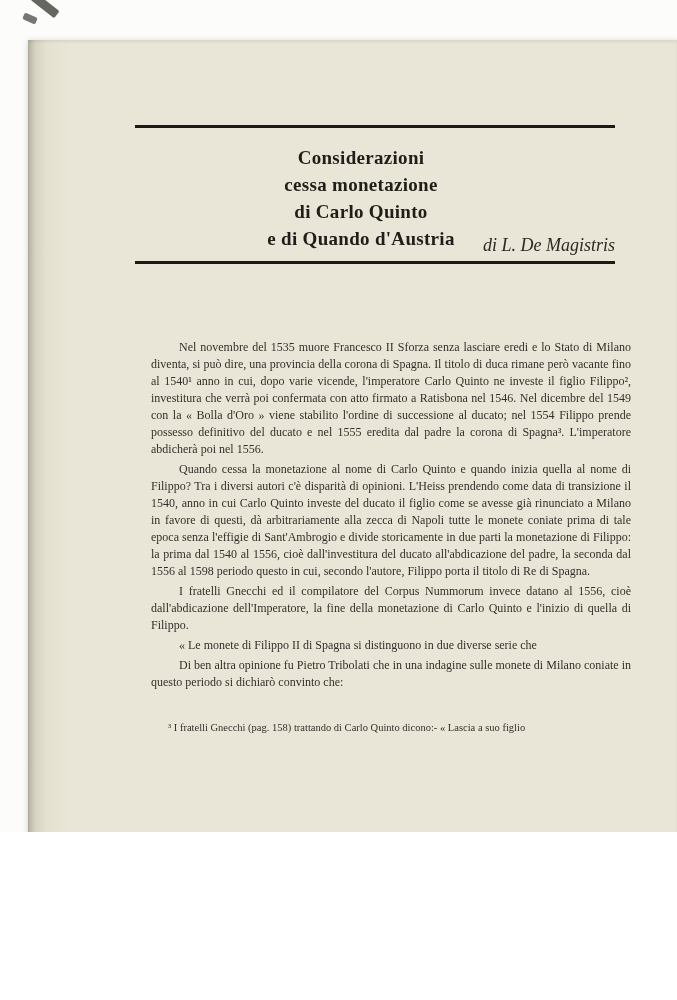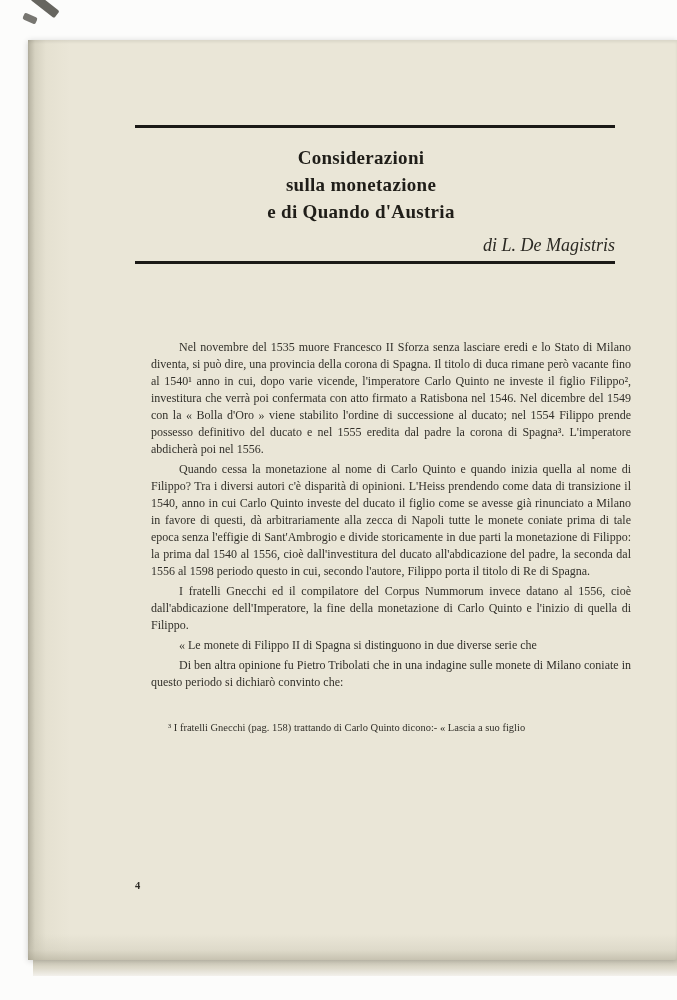--- a/index.html
+++ b/index.html
@@ -1,18 +1,18 @@
 <!DOCTYPE html>
 <html><head>
 <meta charset="utf-8">
 <style>
   html, body { margin:0; padding:0; background:#ffffff; }
   .scan {
     position:relative;
-    width:677px; height:1000px;
+    width:677px; height:832px;
     background:#fcfcfb;
     overflow:hidden;
     font-family:"Liberation Serif", serif;
   }
   .artifact { position:absolute; background:#4b4a43; border-radius:2px; }
   .a1 { left:30px; top:1px; width:30px; height:9px; transform:rotate(38deg); opacity:.85; }
   .a2 { left:23px; top:15px; width:14px; height:7px; transform:rotate(24deg); opacity:.75; }
 
   .paper {
     position:absolute;
@@ -94,21 +94,22 @@
 
   <div class="under-edge"></div>
 
   <div class="paper">
     <div class="content">
 
       <div class="rule rule-top"></div>
 
       <div class="title-block">
         <div class="title-line">Considerazioni</div>
-        <div class="title-line">sulla monetazione</div>
+        <div class="title-line">cessa monetazione</div>
+        <div class="title-line">di Carlo Quinto</div>
         <div class="title-line">e di Quando d'Austria</div>
       </div>
 
       <div class="byline">di L. De Magistris</div>
 
       <div class="rule rule-bottom"></div>
 
       <div class="body-text">
         <p class="para">Nel novembre del 1535 muore Francesco II Sforza senza lasciare eredi e lo Stato di Milano diventa, si può dire, una provincia della corona di Spagna. Il titolo di duca rimane però vacante fino al 1540¹ anno in cui, dopo varie vicende, l'imperatore Carlo Quinto ne investe il figlio Filippo², investitura che verrà poi confermata con atto firmato a Ratisbona nel 1546. Nel dicembre del 1549 con la « Bolla d'Oro » viene stabilito l'ordine di successione al ducato; nel 1554 Filippo prende possesso definitivo del ducato e nel 1555 eredita dal padre la corona di Spagna³. L'imperatore abdicherà poi nel 1556.</p>
         <p class="para">Quando cessa la monetazione al nome di Carlo Quinto e quando inizia quella al nome di Filippo? Tra i diversi autori c'è disparità di opinioni. L'Heiss prendendo come data di transizione il 1540, anno in cui Carlo Quinto investe del ducato il figlio come se avesse già rinunciato a Milano in favore di questi, dà arbitrariamente alla zecca di Napoli tutte le monete coniate prima di tale epoca senza l'effigie di Sant'Ambrogio e divide storicamente in due parti la monetazione di Filippo: la prima dal 1540 al 1556, cioè dall'investitura del ducato all'abdicazione del padre, la seconda dal 1556 al 1598 periodo questo in cui, secondo l'autore, Filippo porta il titolo di Re di Spagna.</p>

